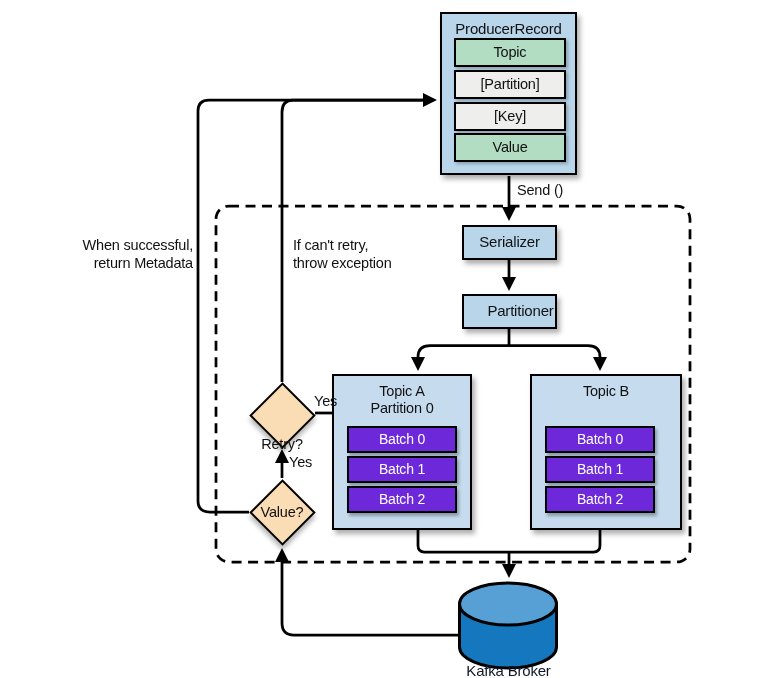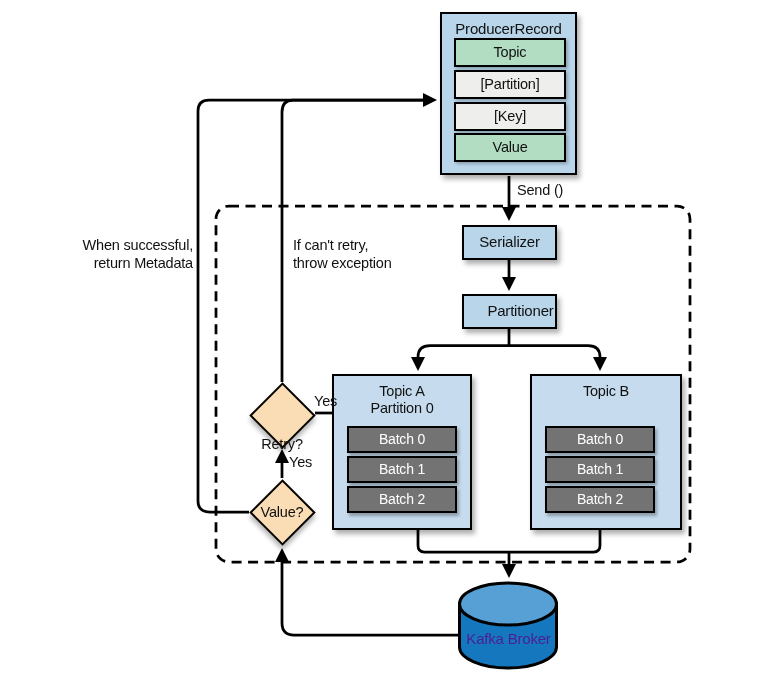--- a/index.html
+++ b/index.html
@@ -21,35 +21,35 @@
     position:absolute;left:12px;width:112px;height:29px;box-sizing:border-box;
     border:2px solid #000;font-size:14.5px;line-height:24px;text-align:center;
     box-shadow:2px 2px 3px rgba(0,0,0,0.25);
   }
   .row-green{background:#b2ddc2;}
   .row-gray{background:#eeeeec;}
   .panel{background:#c6dcee;}
   .panel-title{font-size:14.5px;line-height:17px;padding-top:7px;text-align:center;}
   .batch{
     position:absolute;left:13px;width:110px;height:27px;box-sizing:border-box;
-    background:#737373;border:2px solid #000;color:#fff;font-size:14px;line-height:22px;
+    background:#6d28d9;border:2px solid #000;color:#fff;font-size:14px;line-height:22px;
     text-align:center;box-shadow:2px 3px 3px rgba(0,0,0,0.3);
   }
   .diamond{
     position:absolute;width:47px;height:47px;background:#fadcb5;border:2.5px solid #000;
     box-sizing:border-box;transform:rotate(45deg);box-shadow:3px 3px 5px rgba(0,0,0,0.3);
   }
   .diamond-label{
     position:absolute;width:70px;text-align:center;font-size:14.5px;line-height:16px;
   }
   .note{font-size:14.5px;line-height:18px;}
   .small-label{font-size:14.5px;line-height:16px;}
   .broker-label{
-    position:absolute;left:460px;top:630px;width:97px;text-align:center;
-    color:#4c1d95;font-size:15px;
+    position:absolute;left:460px;top:662px;width:97px;text-align:center;
+    color:#0f172a;font-size:15px;
   }
 </style>
 </head>
 <body>
 
 <div class="stage">
 
   <svg width="780" height="678" viewBox="0 0 780 678">
     <defs>
       <marker id="ah" markerUnits="userSpaceOnUse" markerWidth="15" markerHeight="14" refX="1" refY="7" orient="auto">

